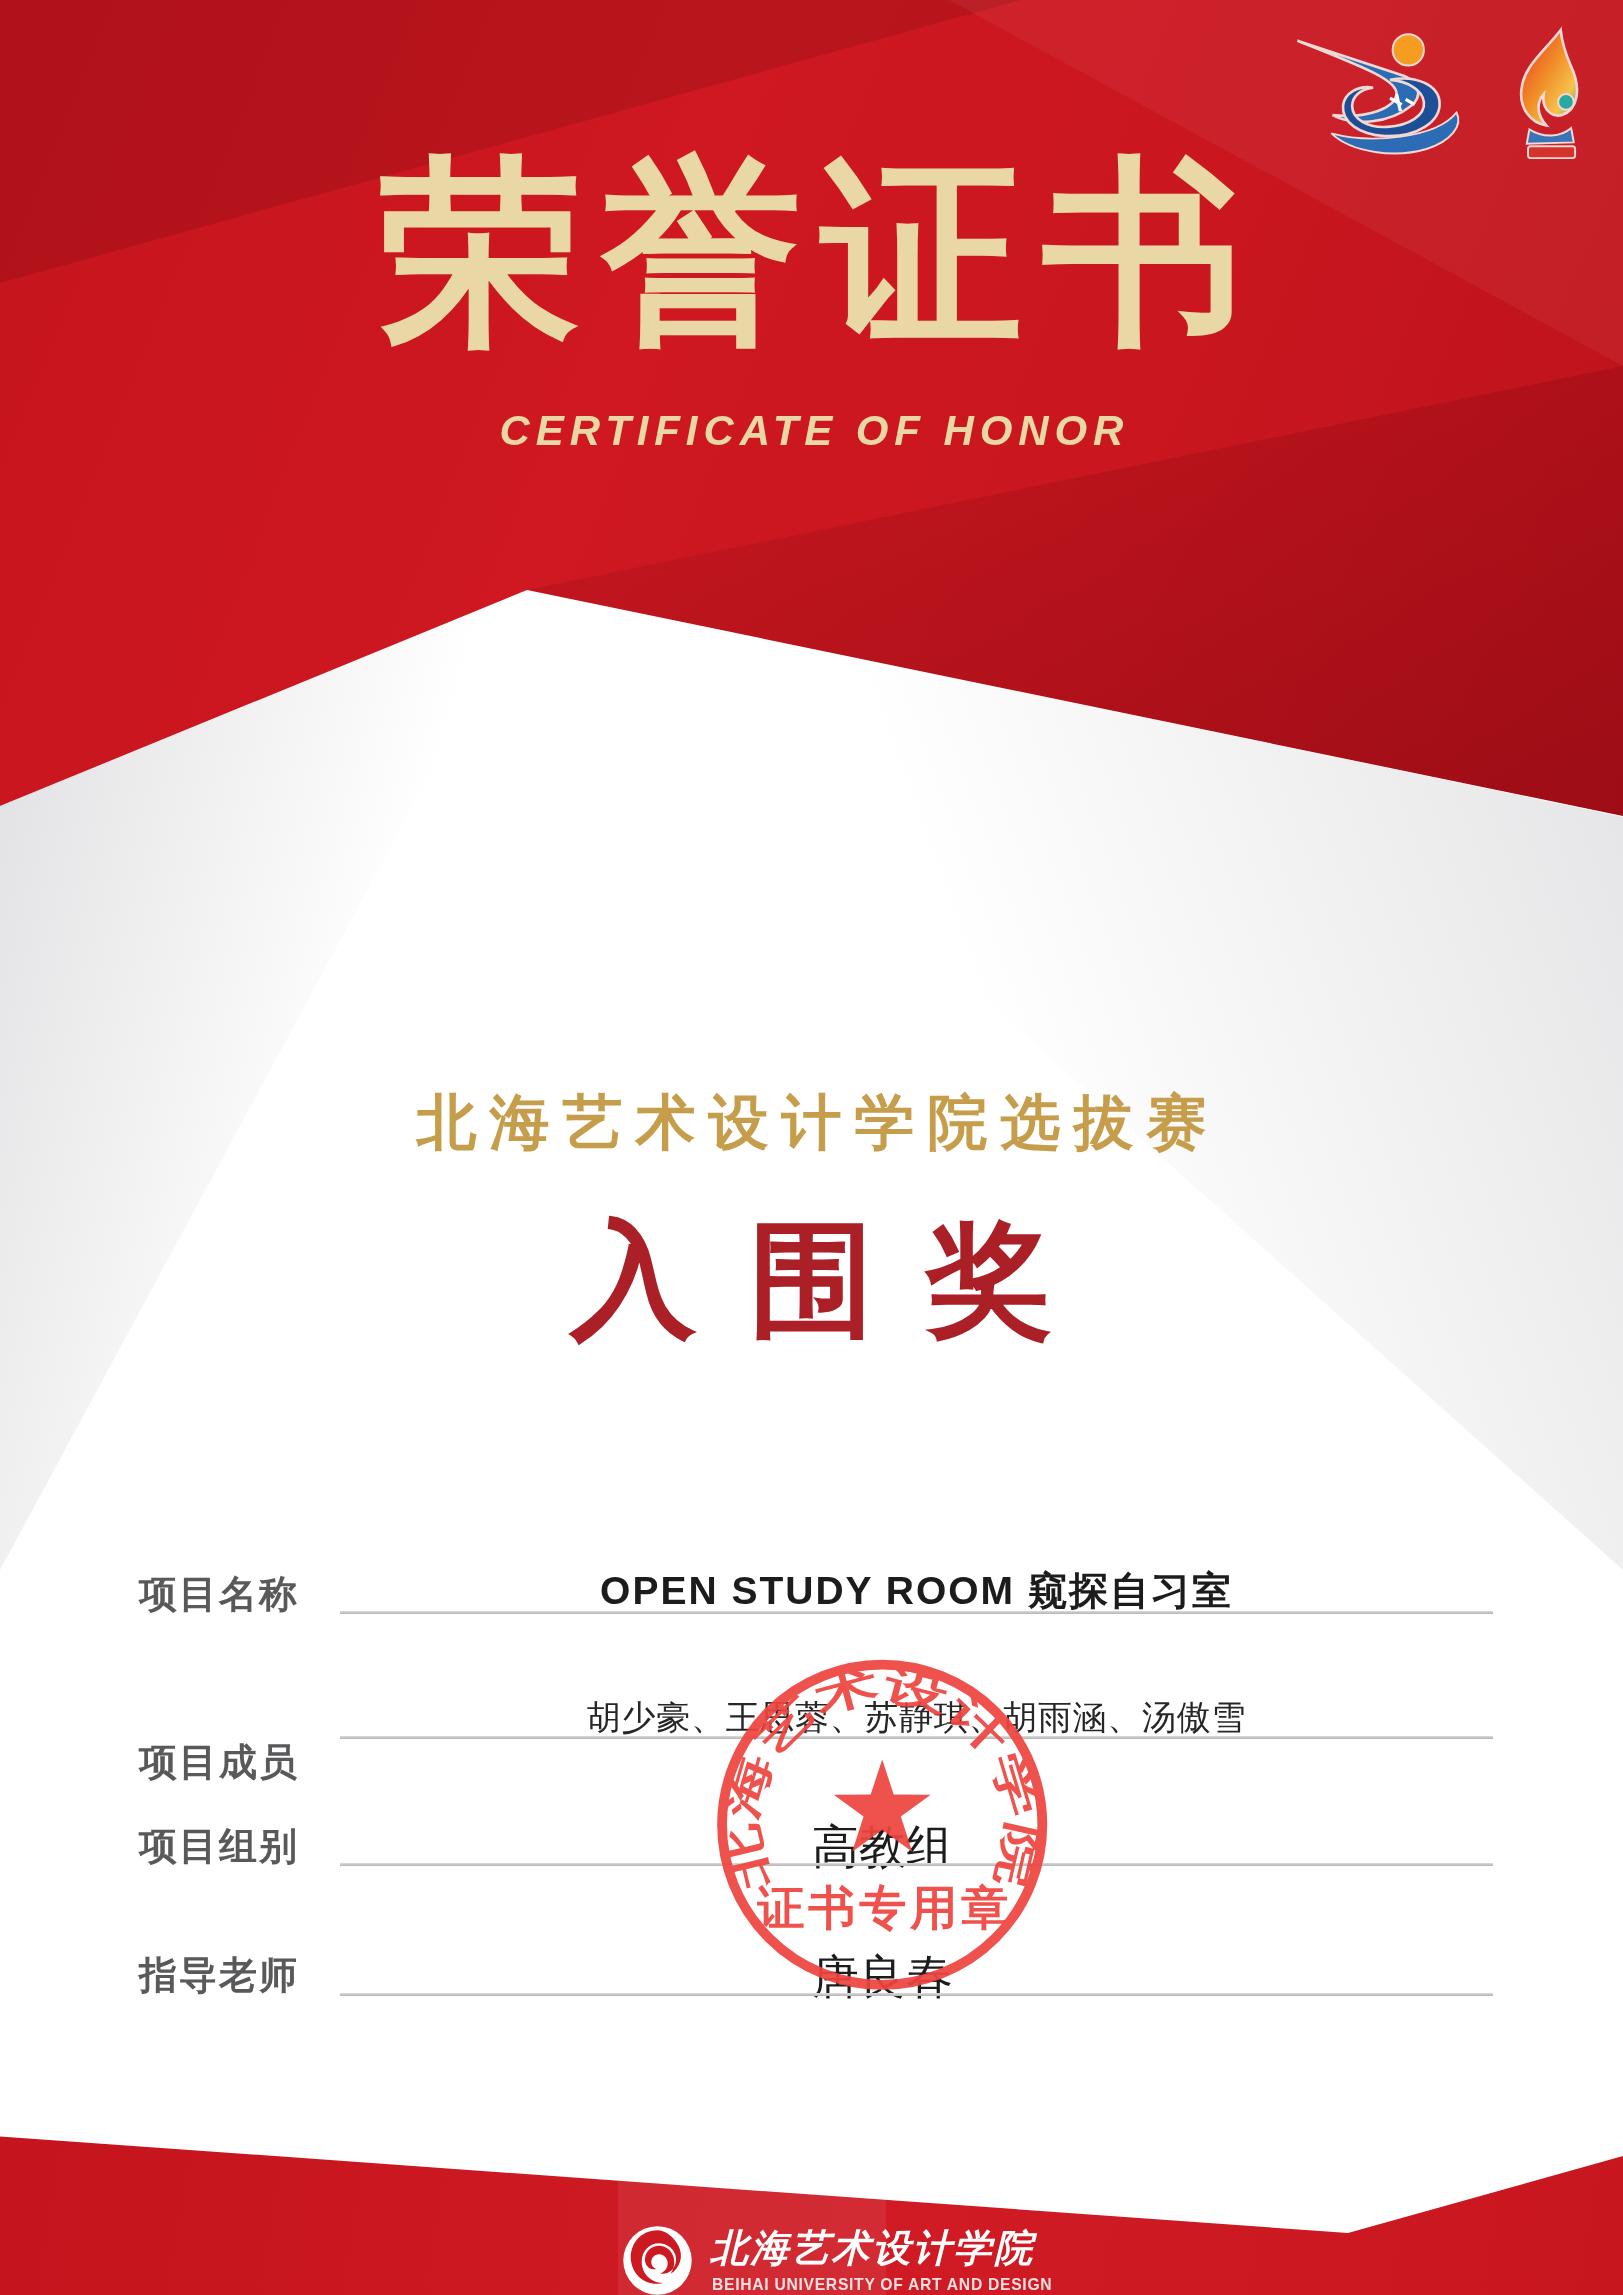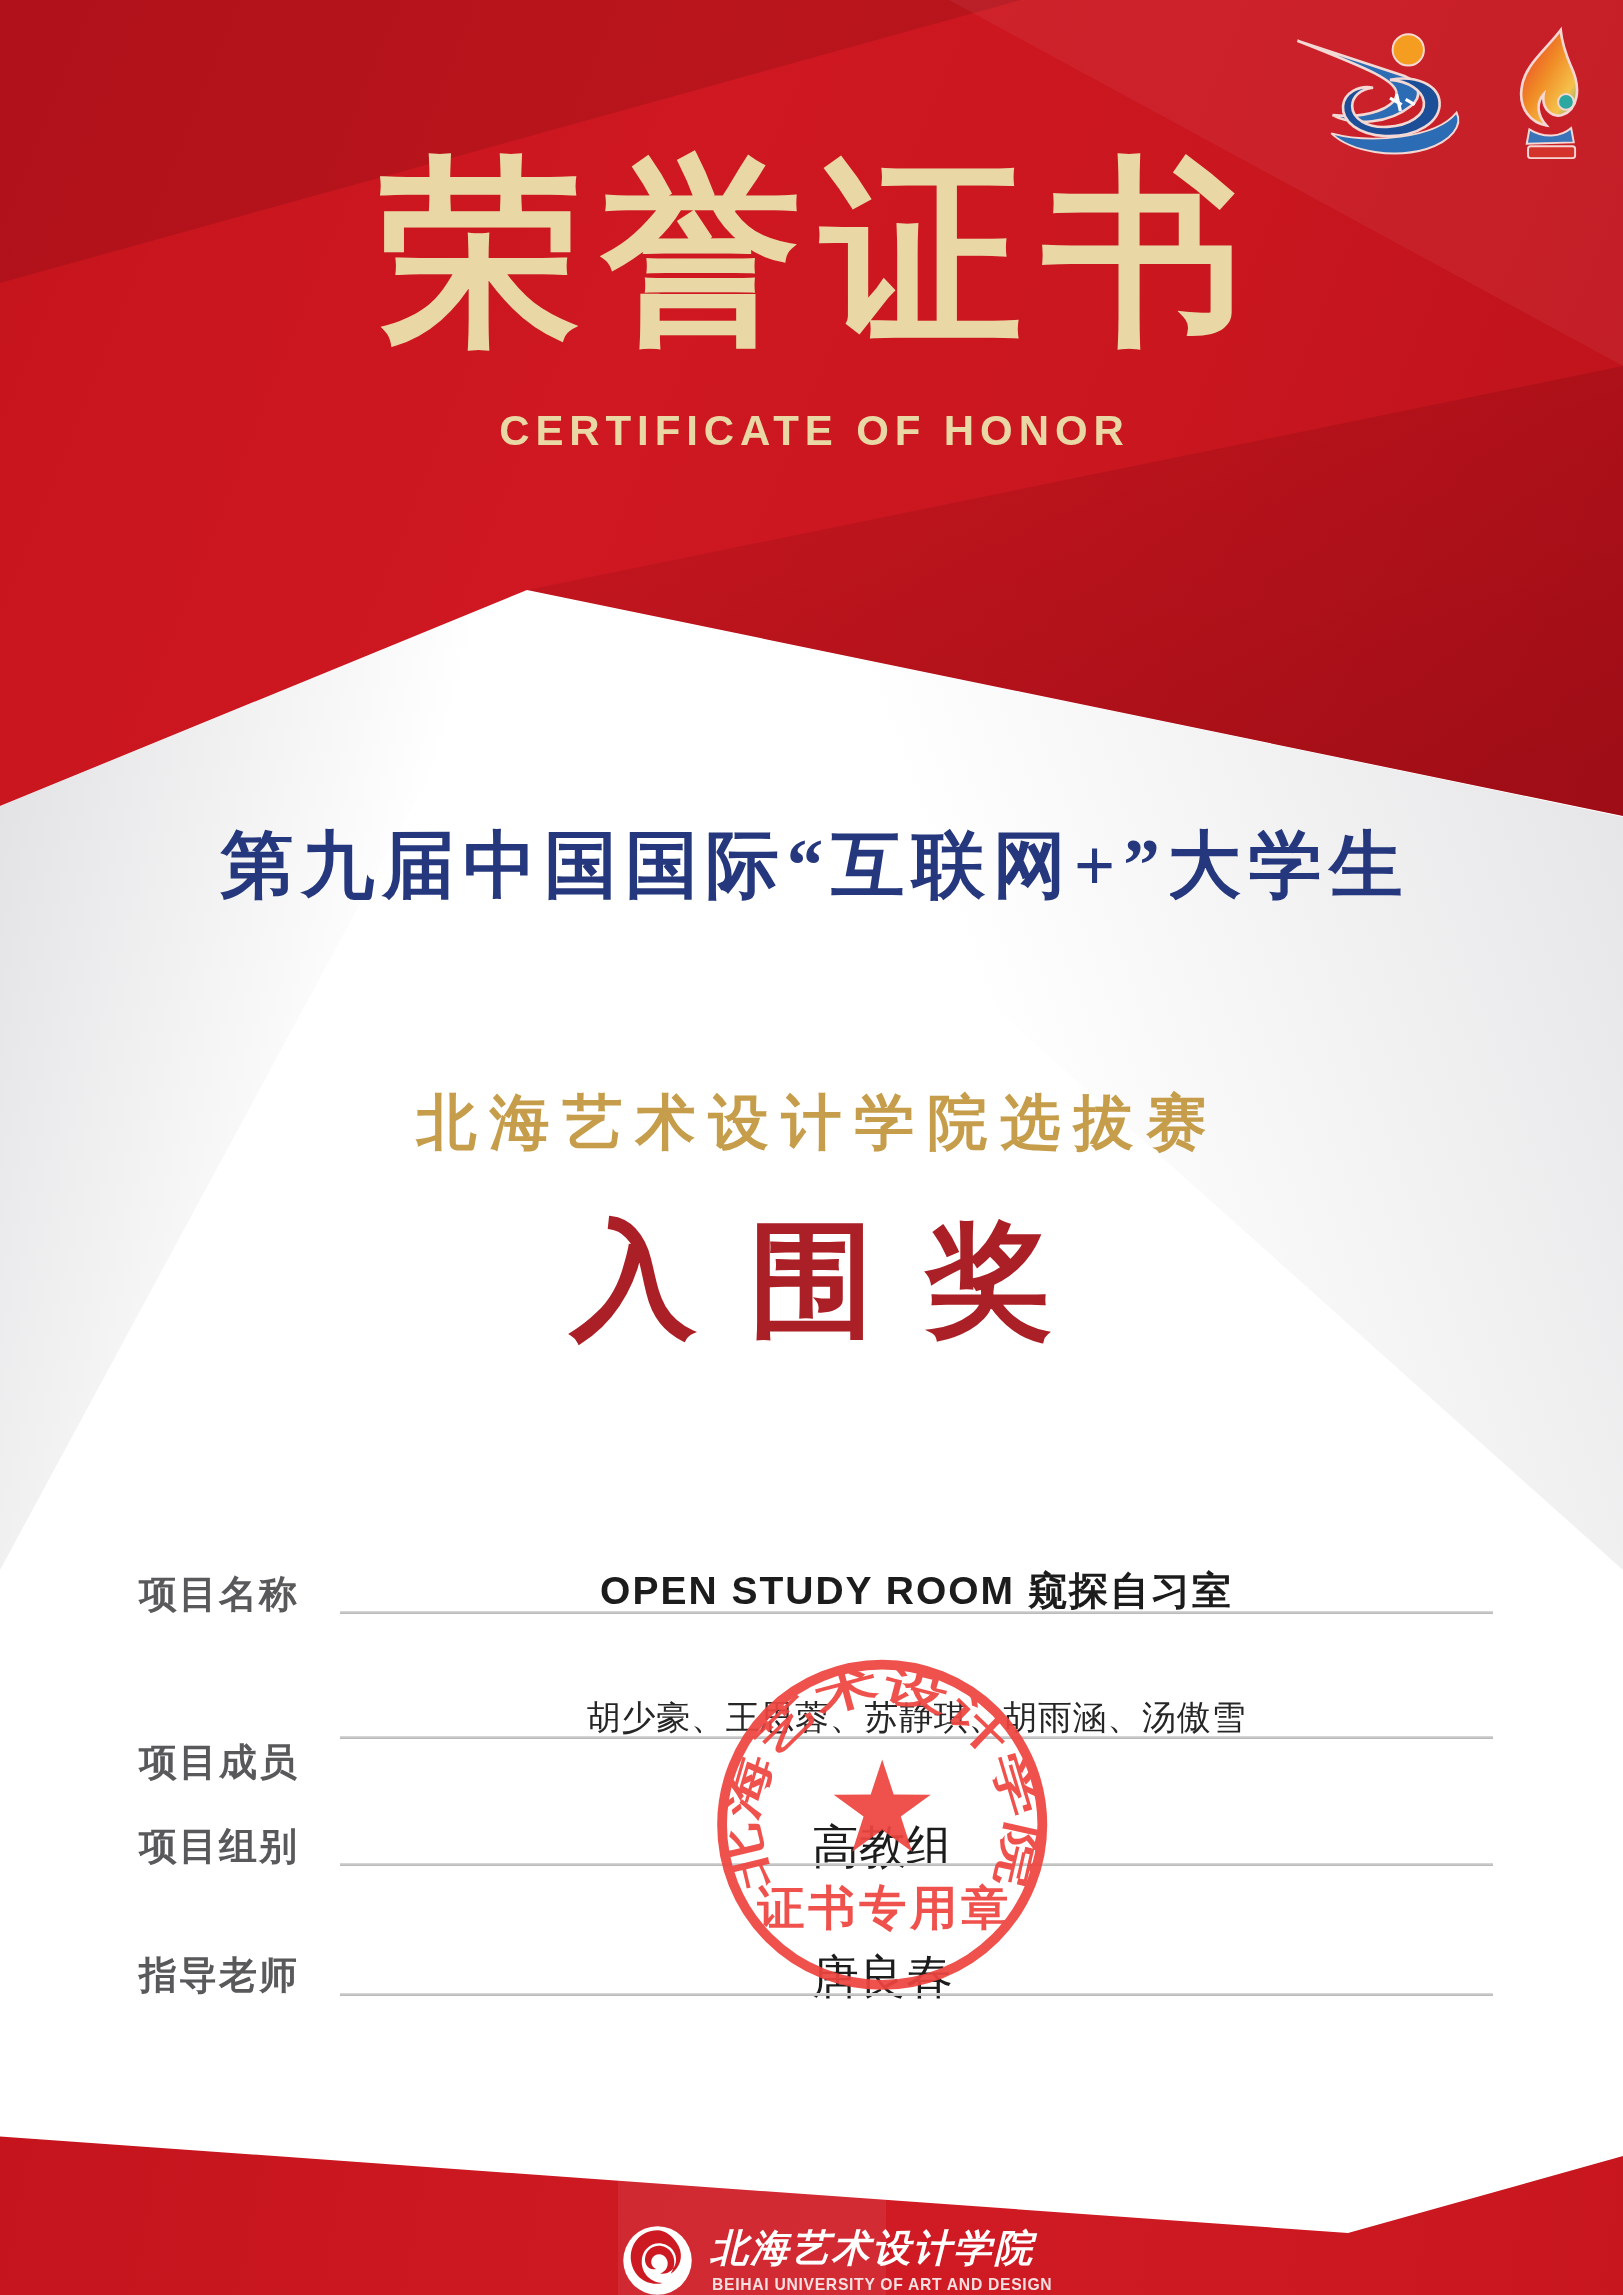--- a/index.html
+++ b/index.html
@@ -29,21 +29,21 @@
     background:rgba(255,255,255,0.05);
     clip-path:polygon(949px 0,1623px 0,1623px 366px);
   }
   .title-cn{
     position:absolute;left:0;top:139px;width:1623px;text-align:center;
     font-family:"Liberation Serif",serif;font-weight:800;font-size:201px;line-height:1.15;
     color:#e9d8a6;letter-spacing:19.6px;padding-left:19.6px;box-sizing:border-box;
   }
   .title-en{
     position:absolute;left:0;top:407px;width:1623px;text-align:center;
-    font-weight:700;font-size:42px;color:#e9d8a6;letter-spacing:5.9px;padding-left:5.9px;box-sizing:border-box;
+    font-weight:700;font-size:42px;color:#e9d8a6;letter-spacing:5.9px;padding-left:5.9px;box-sizing:border-box;font-style:italic;
   }
   .logo-comp{position:absolute;left:1292px;top:29px;}
   .logo-torch{position:absolute;left:1498px;top:26px;}
   
   .shade-left{
     position:absolute;left:0;top:589px;width:550px;height:981px;
     background:linear-gradient(105deg,rgba(185,185,190,0.45),rgba(255,255,255,0) 60%);
     clip-path:polygon(0 217px,530px 0,0 981px);
   }
   .shade-right{
@@ -142,21 +142,20 @@
       <path d="M96 6 C70 40 40 60 36 96 C32 126 50 148 74 152 C60 136 58 118 70 104 C66 128 84 140 98 136 C122 128 128 96 112 62 C106 48 98 28 96 6 Z" fill="url(#flame)" stroke="#f6d7d3" stroke-width="4"></path>
       <circle cx="104" cy="116" r="12" fill="#2ba8a0" stroke="#f6d7d3" stroke-width="3"></circle>
       <path d="M48 158 C70 172 96 170 112 156 L116 178 L44 180 Z" fill="#3a74b8" stroke="#f6d7d3" stroke-width="3"></path>
       <rect x="46" y="184" width="72" height="18" rx="4" fill="#d4332c" stroke="#f6d7d3" stroke-width="3"></rect>
     </svg>
   </div>
 
   <div class="shade-left"></div>
   <div class="shade-right"></div>
 
-  <div class="h-blue1">第九届中国国际“互联网+”大学生</div>
   <div class="h-gold">北海艺术设计学院选拔赛</div>
   <div class="h-award">入围奖</div>
 
   <div class="field-label" style="top:1569px">项目名称</div>
   <div class="field-value v0" style="top:1552px">OPEN STUDY ROOM 窥探自习室</div>
   <div class="field-line" style="top:1611px"></div>
 
   <div class="field-label" style="top:1737px">项目成员</div>
   <div class="field-value v1" style="top:1683px">胡少豪、王思蓉、苏静琪、胡雨涵、汤傲雪</div>
   <div class="field-line" style="top:1736px"></div>

